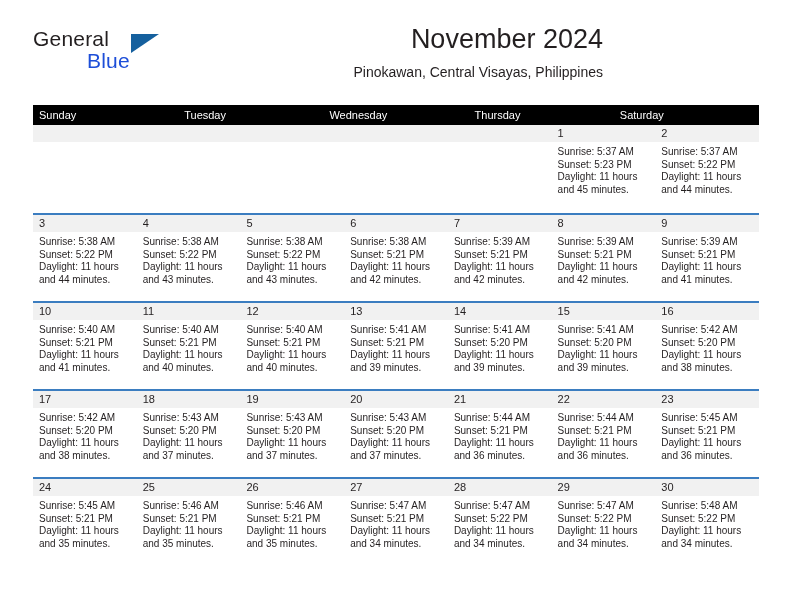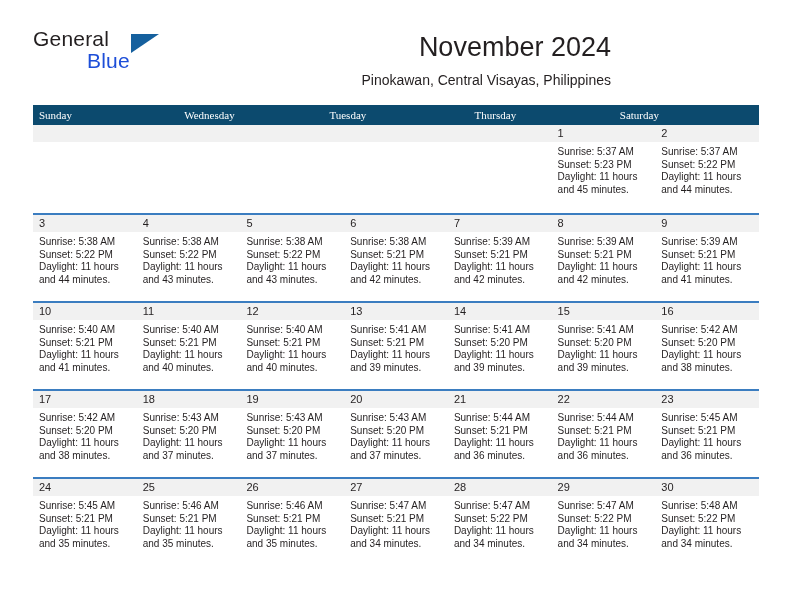--- a/index.html
+++ b/index.html
@@ -59,24 +59,23 @@
     left: 98px;
     top: 6px;
     width: 0;
     height: 0;
     border-left: 28px solid #15609e;
     border-bottom: 19px solid transparent;
   }
 
   .title-group {
     position: absolute;
-    right: 4px;
+    right: 12px;
     top: -4px;
     text-align: right;
-    margin-top: 8px;
   }
   .cal-title {
     font-size: 27px;
     font-weight: normal;
     color: #231f20;
     line-height: 1.15;
     white-space: nowrap;
   }
   .cal-subtitle {
     margin-top: 9px;
@@ -89,23 +88,22 @@
 
   
   .calendar {
     position: absolute;
     left: 33px;
     top: 105px;
     width: 726px;
   }
   .dow-row {
     display: flex;
-    background: #0c4a6e;
+    background: #000000;
     height: 20px;
-    font-family: Liberation Serif, serif;
   }
   .dow-cell {
     flex: 1 1 0;
     box-sizing: border-box;
     padding-left: 6px;
     color: #ffffff;
     font-size: 11px;
     line-height: 20px;
     white-space: nowrap;
     overflow: hidden;
@@ -168,22 +166,22 @@
       <div class="cal-title">November 2024</div>
       <div class="cal-subtitle">Pinokawan, Central Visayas, Philippines</div>
     </div>
 
   </div>
 
   <div class="calendar">
 
     <div class="dow-row">
       <div class="dow-cell">Sunday</div>
+      <div class="dow-cell">Tuesday</div>
       <div class="dow-cell">Wednesday</div>
-      <div class="dow-cell">Tuesday</div>
       <div class="dow-cell">Thursday</div>
       <div class="dow-cell">Saturday</div>
     </div>
 
     <div id="weeks-container">
         <div class="week-row">
           <div class="day-cell empty">
             <div class="day-number-band"></div>
           </div>
           <div class="day-cell empty">

